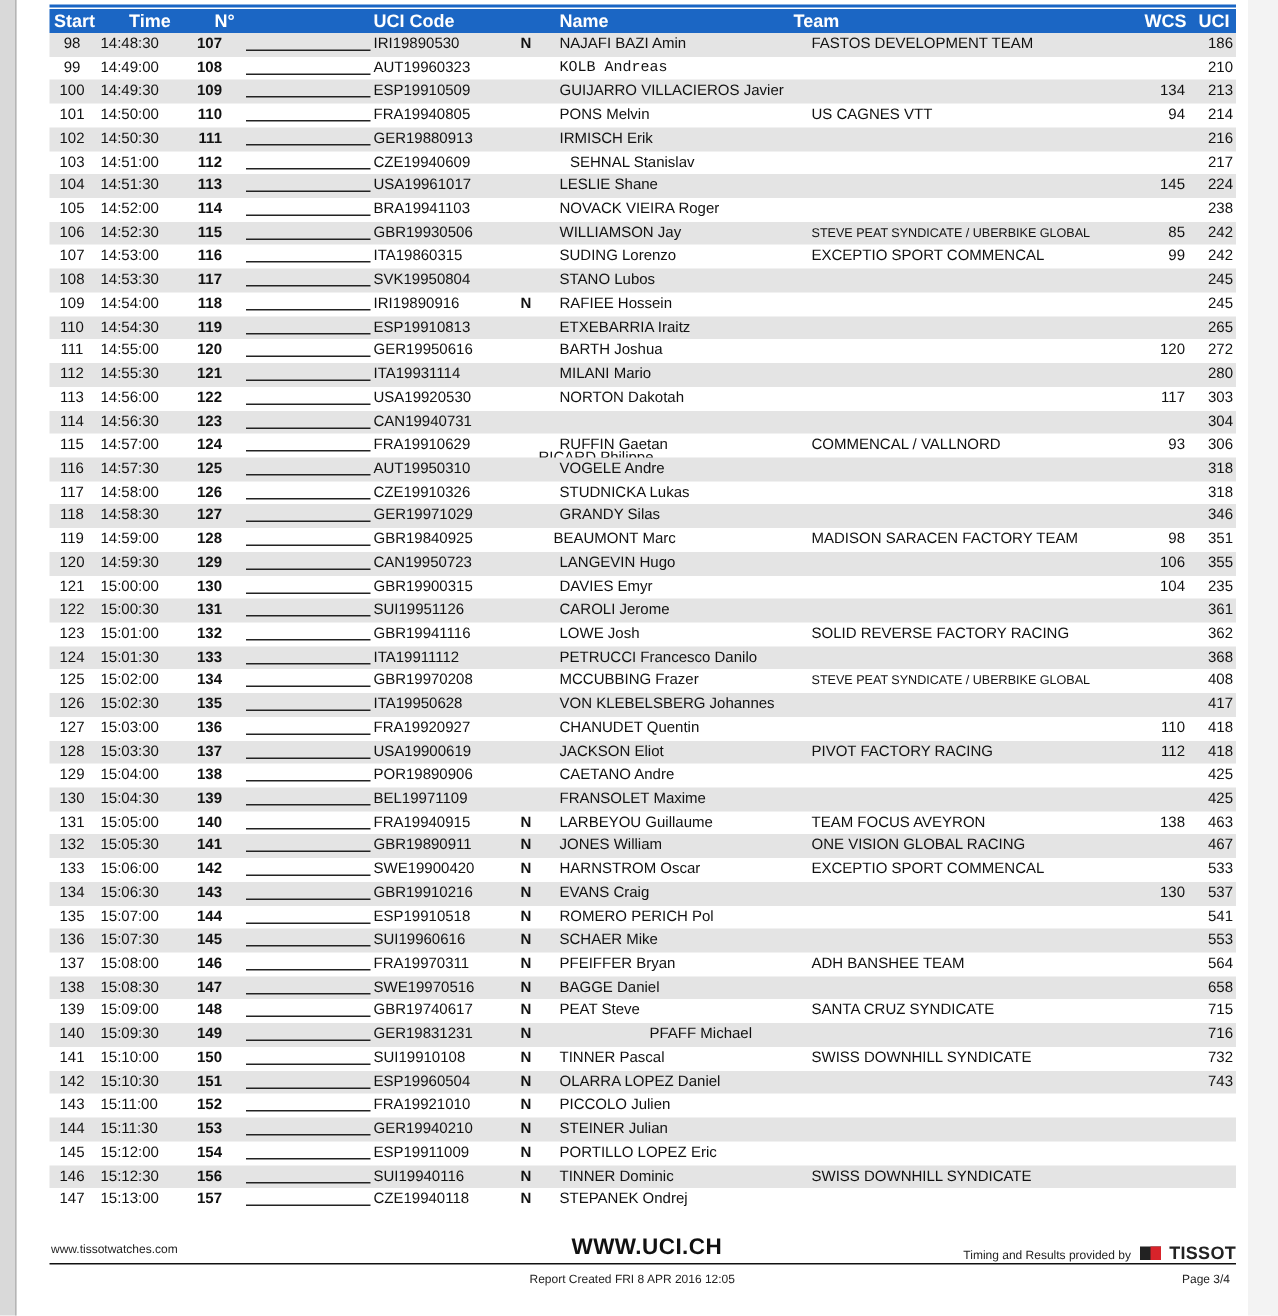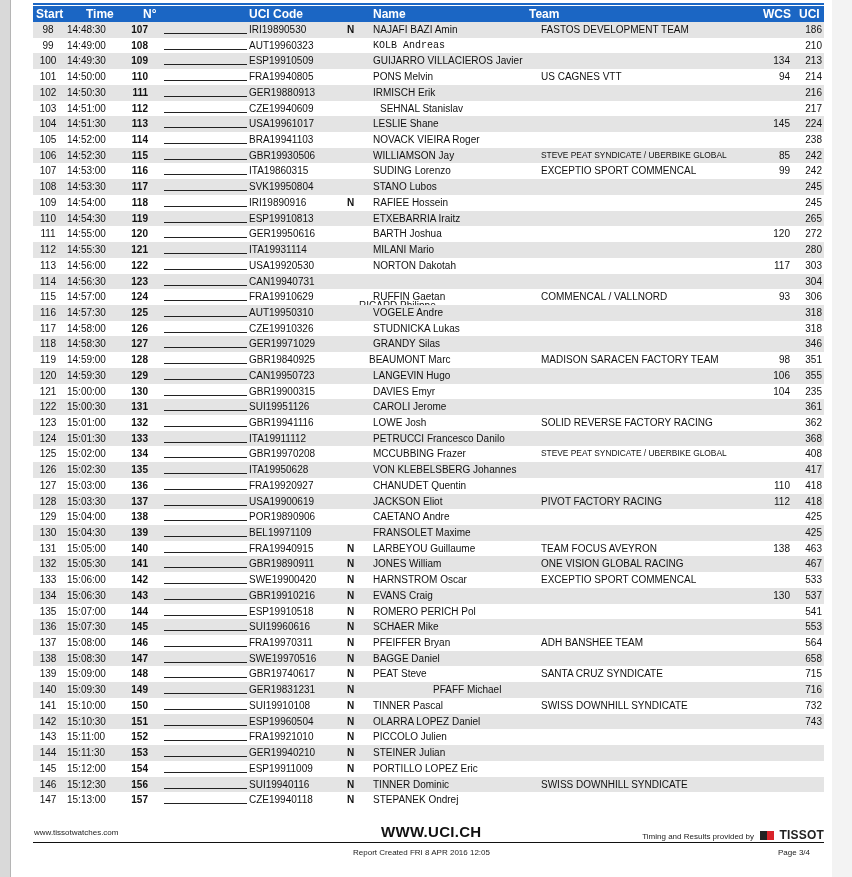--- a/index.html
+++ b/index.html
@@ -33,21 +33,21 @@
   .c-ucip { left:760px; width:29px; text-align:right; }
   .footer { position:absolute; left:0; top:822px; width:791px; }
   .f-site { position:absolute; left:1px; top:6px; font-size:8px; color:#222; }
   .f-uci { position:absolute; left:348px; top:1px; font-size:15px; font-weight:bold; color:#111; letter-spacing:0.3px; }
   .f-timing { position:absolute; left:0; top:6px; width:791px; text-align:right; font-size:8px; color:#222; }
   .f-timing .logo { font-weight:bold; font-size:12px; margin-left:3px; letter-spacing:0.2px; }
   .f-timing .cross { display:inline-block; width:14px; height:9px; background:#222; vertical-align:-1px; margin-left:4px; position:relative; }
   .f-timing .cross i { position:absolute; left:7px; top:0; width:7px; height:9px; background:#d8232a; }
   .f-rule { position:absolute; left:0; top:20px; width:791px; height:1px; background:#111; }
   .f-created { position:absolute; left:320px; top:26px; font-size:8px; color:#222; }
-  .f-page { position:absolute; right:14px; top:26px; font-size:8px; color:#222; }
+  .f-page { position:absolute; right:4px; top:26px; font-size:8px; color:#222; }
 </style>
 </head>
 <body>
 
 <div class="left-edge"></div>
 <div class="right-edge"></div>
 
 <div class="page">
   <div class="topline"></div>
   <div class="thead">

